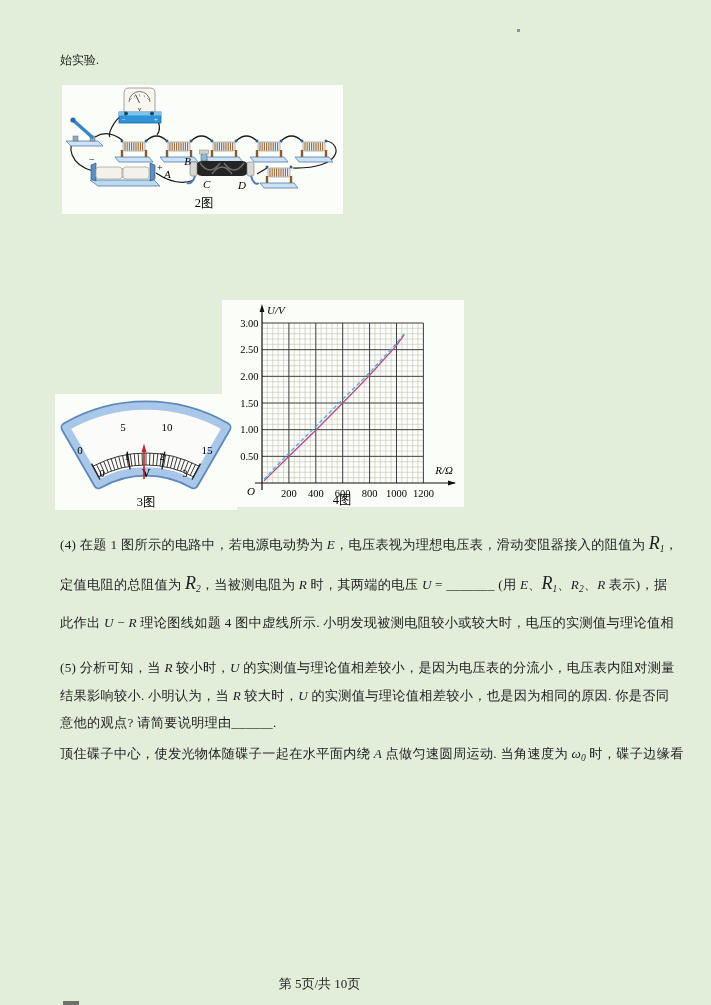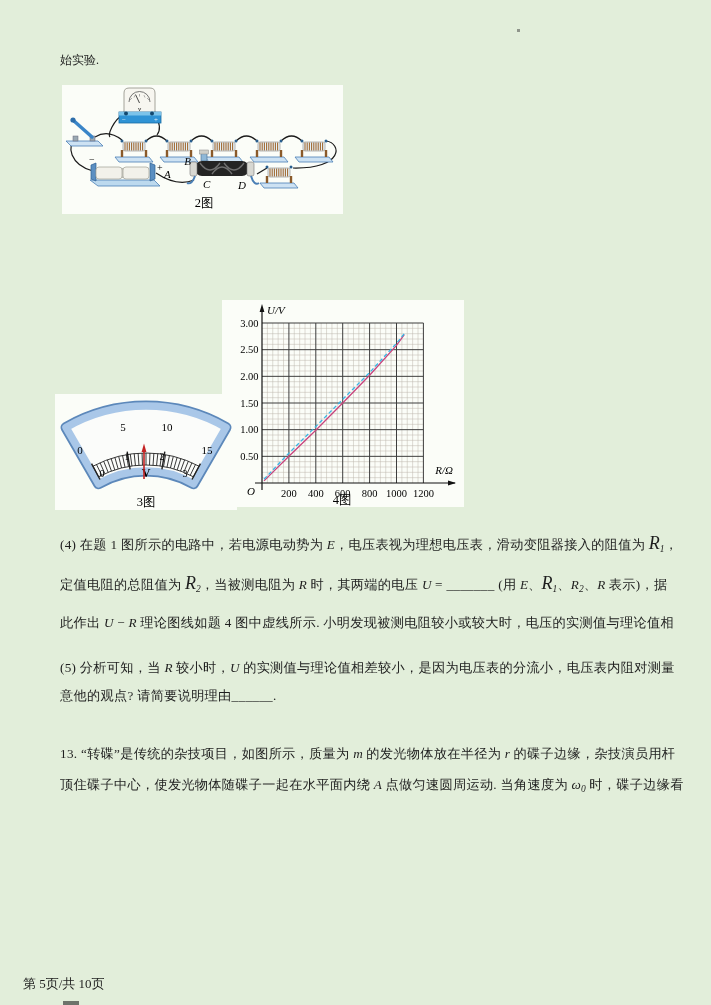--- a/index.html
+++ b/index.html
@@ -8,21 +8,21 @@
   .abs{position:absolute;}
   .para .tline{white-space:nowrap;font-size:13.2px;line-height:27.5px;letter-spacing:0.3px;}
   .para.wide .tline{line-height:34px;}
   .para.q13 .tline{line-height:31px;}
   .sg-n{}
   .sg-i{font-family:"Liberation Serif",serif;font-style:italic;letter-spacing:0;}
   .sg-iL{font-family:"Liberation Serif",serif;font-style:italic;font-size:18px;letter-spacing:0;}
   .sg-sub{font-family:"Liberation Serif",serif;font-style:italic;font-size:9.5px;vertical-align:-3px;letter-spacing:0;}
   .figbox{background:#fbfdf8;}
   svg text{font-family:"Liberation Serif",serif;}
-  .footer{width:639px;font-size:13px;margin-left:23px;}
+  .footer{width:639px;text-align:center;font-size:13px;}
   .artifact{background:#8f958b;}
 </style>
 </head>
 <body>
 
 <div class="abs" style="left:60px;top:52px;font-size:12px;">始实验.</div>
 
 <div class="abs figbox" style="left:62px;top:85px;width:281px;height:129px;">
 <svg width="281" height="129" viewBox="0 0 281 129">
   <defs>
@@ -262,23 +262,23 @@
 </svg>
 </div>
 
 <div class="abs para wide" style="left:60px;top:526px;width:600px;">
     <div class="tline"><span class="sg-n">(4) 在题 1 图所示的电路中，若电源电动势为 </span><span class="sg-i">E</span><span class="sg-n">，电压表视为理想电压表，滑动变阻器接入的阻值为 </span><span class="sg-iL">R</span><span class="sg-sub">1</span><span class="sg-n">，</span></div>
     <div class="tline"><span class="sg-n">定值电阻的总阻值为 </span><span class="sg-iL">R</span><span class="sg-sub">2</span><span class="sg-n">，当被测电阻为 </span><span class="sg-i">R</span><span class="sg-n"> 时，其两端的电压 </span><span class="sg-i">U</span><span class="sg-n"> = </span><span class="sg-n">_______</span><span class="sg-n">  (用 </span><span class="sg-i">E</span><span class="sg-n">、</span><span class="sg-iL">R</span><span class="sg-sub">1</span><span class="sg-n">、</span><span class="sg-i">R</span><span class="sg-sub">2</span><span class="sg-n">、</span><span class="sg-i">R</span><span class="sg-n"> 表示)，据</span></div>
     <div class="tline"><span class="sg-n">此作出 </span><span class="sg-i">U</span><span class="sg-n"> − </span><span class="sg-i">R</span><span class="sg-n"> 理论图线如题 4 图中虚线所示. 小明发现被测电阻较小或较大时，电压的实测值与理论值相</span></div>
   </div>
 <div class="abs para" style="left:60px;top:654px;width:600px;">
     <div class="tline"><span class="sg-n">(5) 分析可知，当 </span><span class="sg-i">R</span><span class="sg-n"> 较小时，</span><span class="sg-i">U</span><span class="sg-n"> 的实测值与理论值相差较小，是因为电压表的分流小，电压表内阻对测量</span></div>
+    <div class="tline"><span class="sg-n">结果影响较小. 小明认为，当 </span><span class="sg-i">R</span><span class="sg-n"> 较大时，</span><span class="sg-i">U</span><span class="sg-n"> 的实测值与理论值相差较小，也是因为相同的原因. 你是否同</span></div>
     <div class="tline"><span class="sg-n">意他的观点? 请简要说明理由</span><span class="sg-n">______</span><span class="sg-n">.</span></div>
   </div>
 <div class="abs para q13" style="left:60px;top:738px;width:600px;">
-    <div class="tline"><span class="sg-n">13. “转碟”是传统的杂技项目，如图所示，质量为 </span><span class="sg-i">m</span><span class="sg-n"> 的发光物体放在半径为 </span><span class="sg-i">r</span><span class="sg-n"> 的碟子边缘，杂技演员用杆</span></div>
     <div class="tline"><span class="sg-n">顶住碟子中心，使发光物体随碟子一起在水平面内绕 </span><span class="sg-i">A</span><span class="sg-n"> 点做匀速圆周运动. 当角速度为 </span><span class="sg-i">ω</span><span class="sg-sub">0</span><span class="sg-n"> 时，碟子边缘看</span></div>
   </div>
 
 <div class="abs footer" style="left:0;top:975px;">第 5页/共 10页</div>
 
 <div class="abs artifact" style="left:517px;top:29px;width:3px;height:3px;"></div>
 <div class="abs artifact" style="left:63px;top:1001px;width:16px;height:4px;background:#6d736a;"></div>
 
 </body></html>

